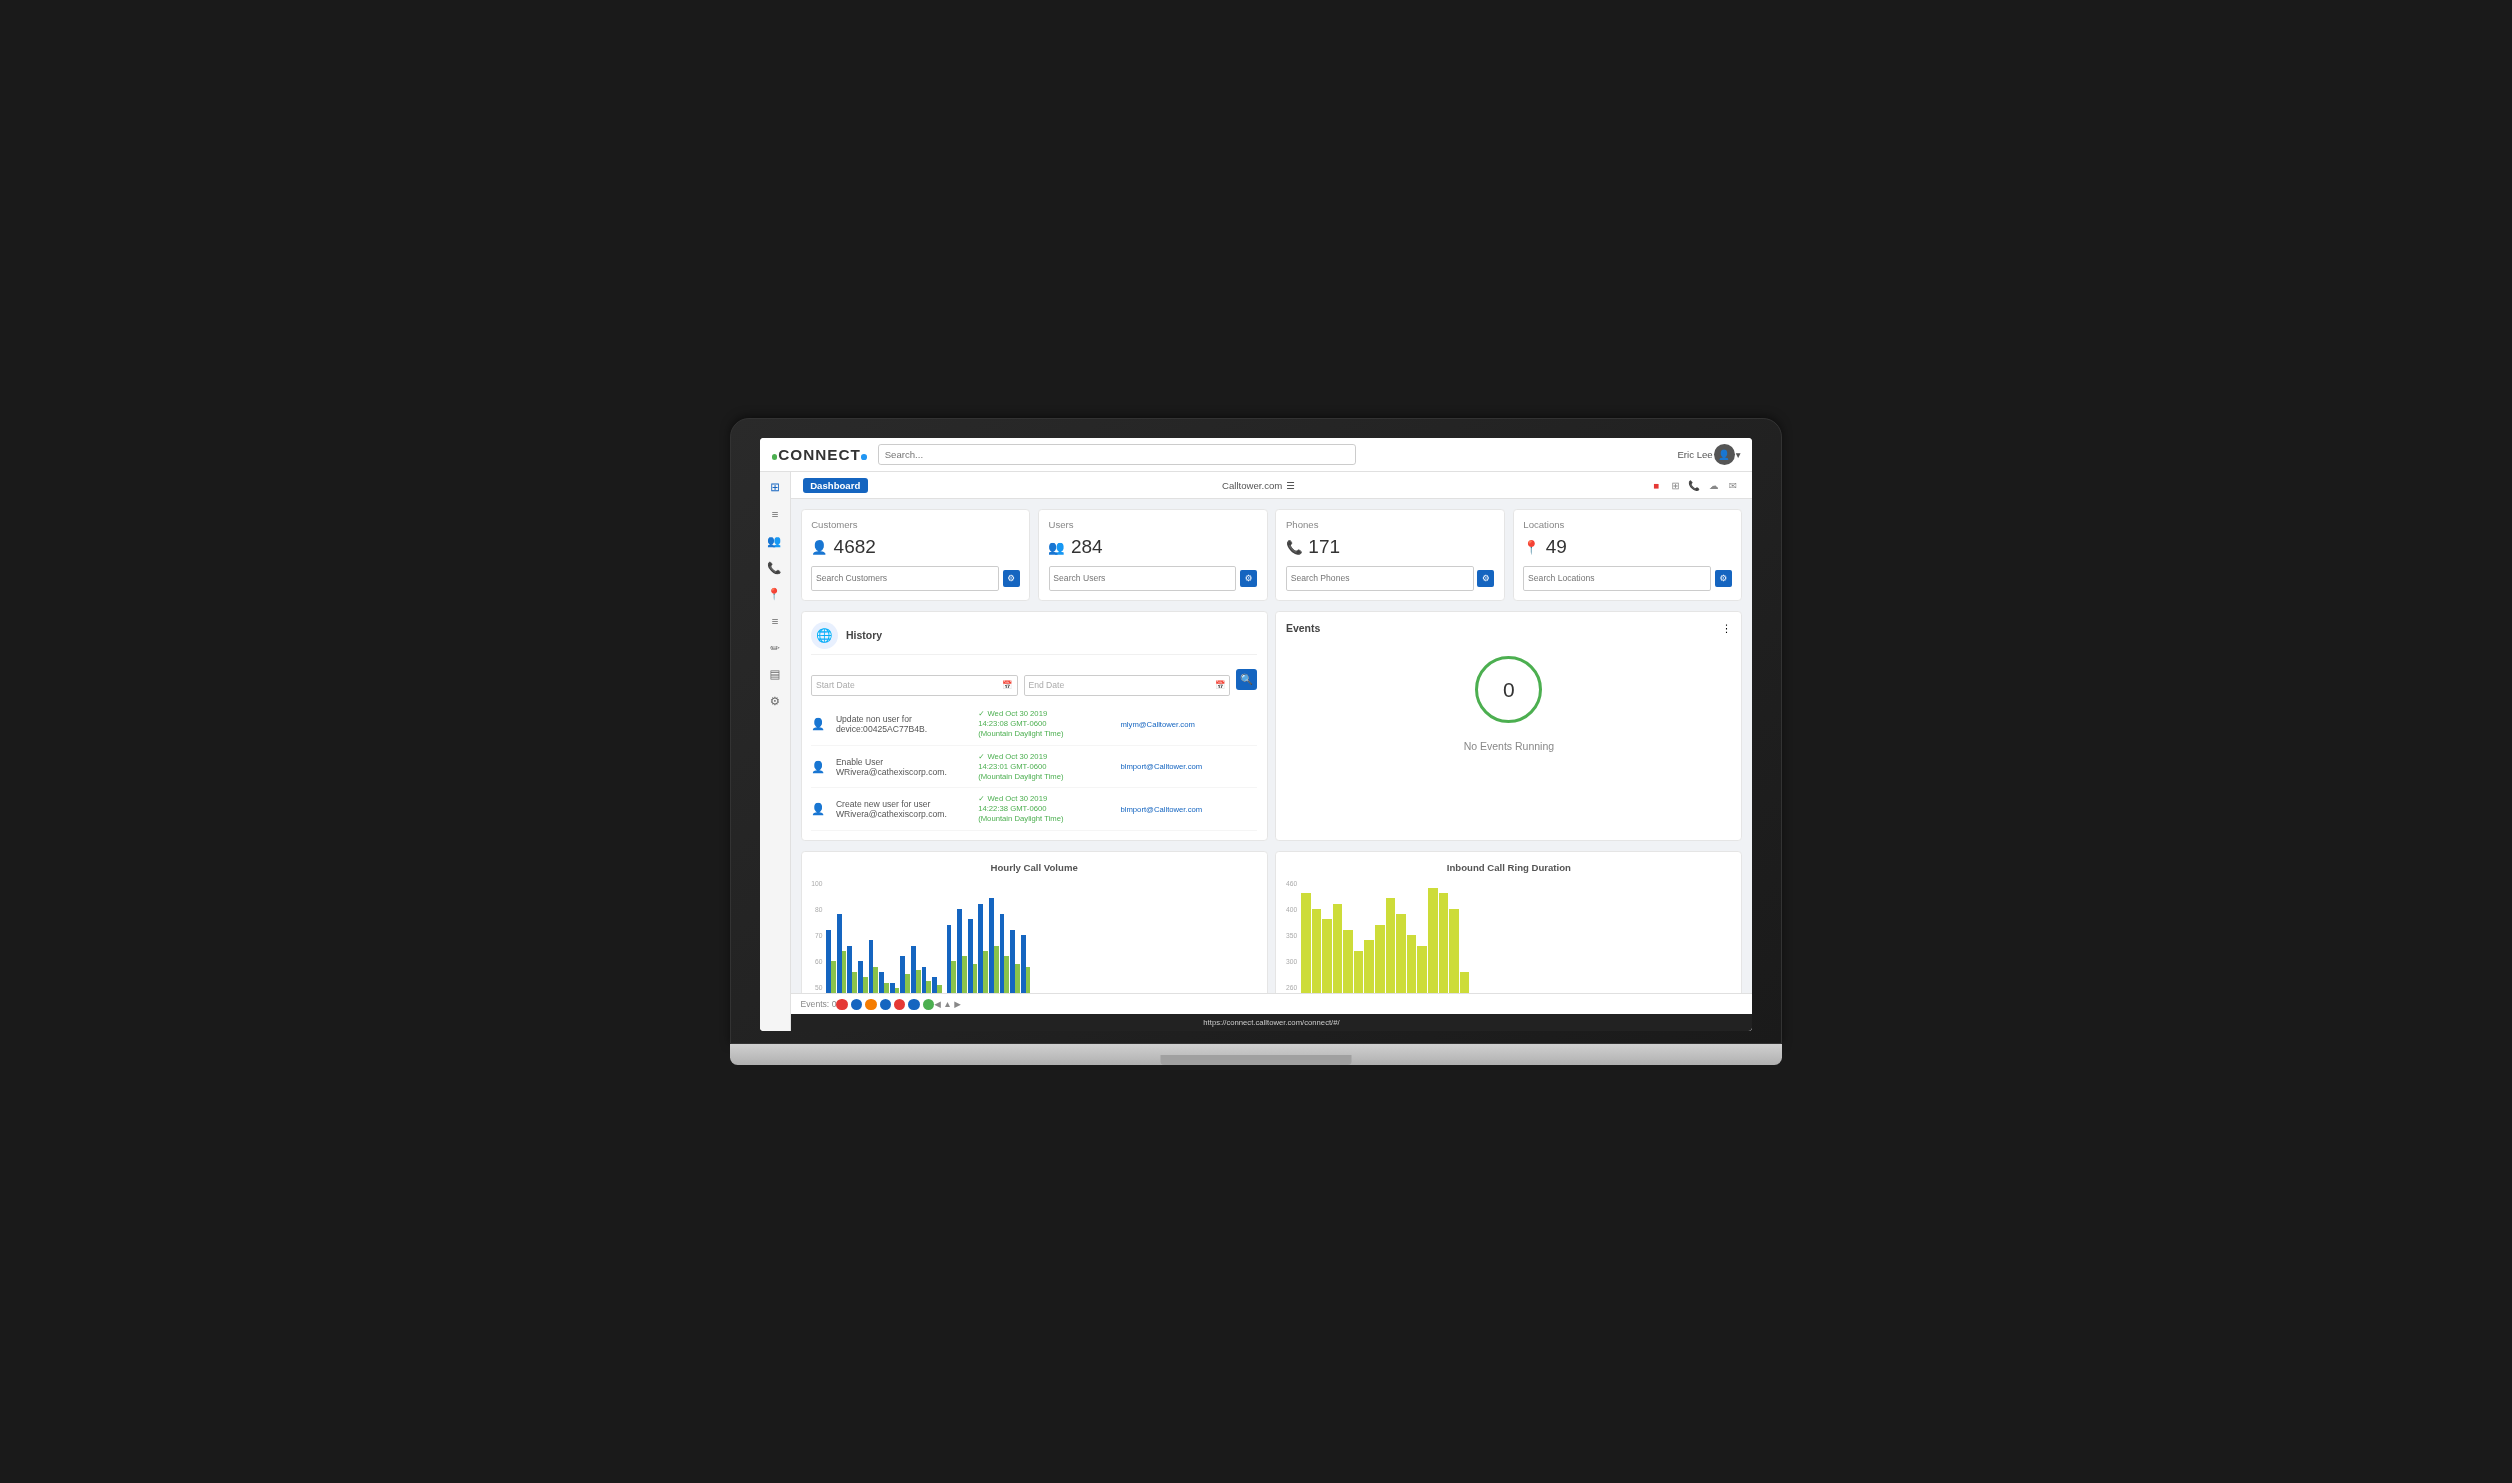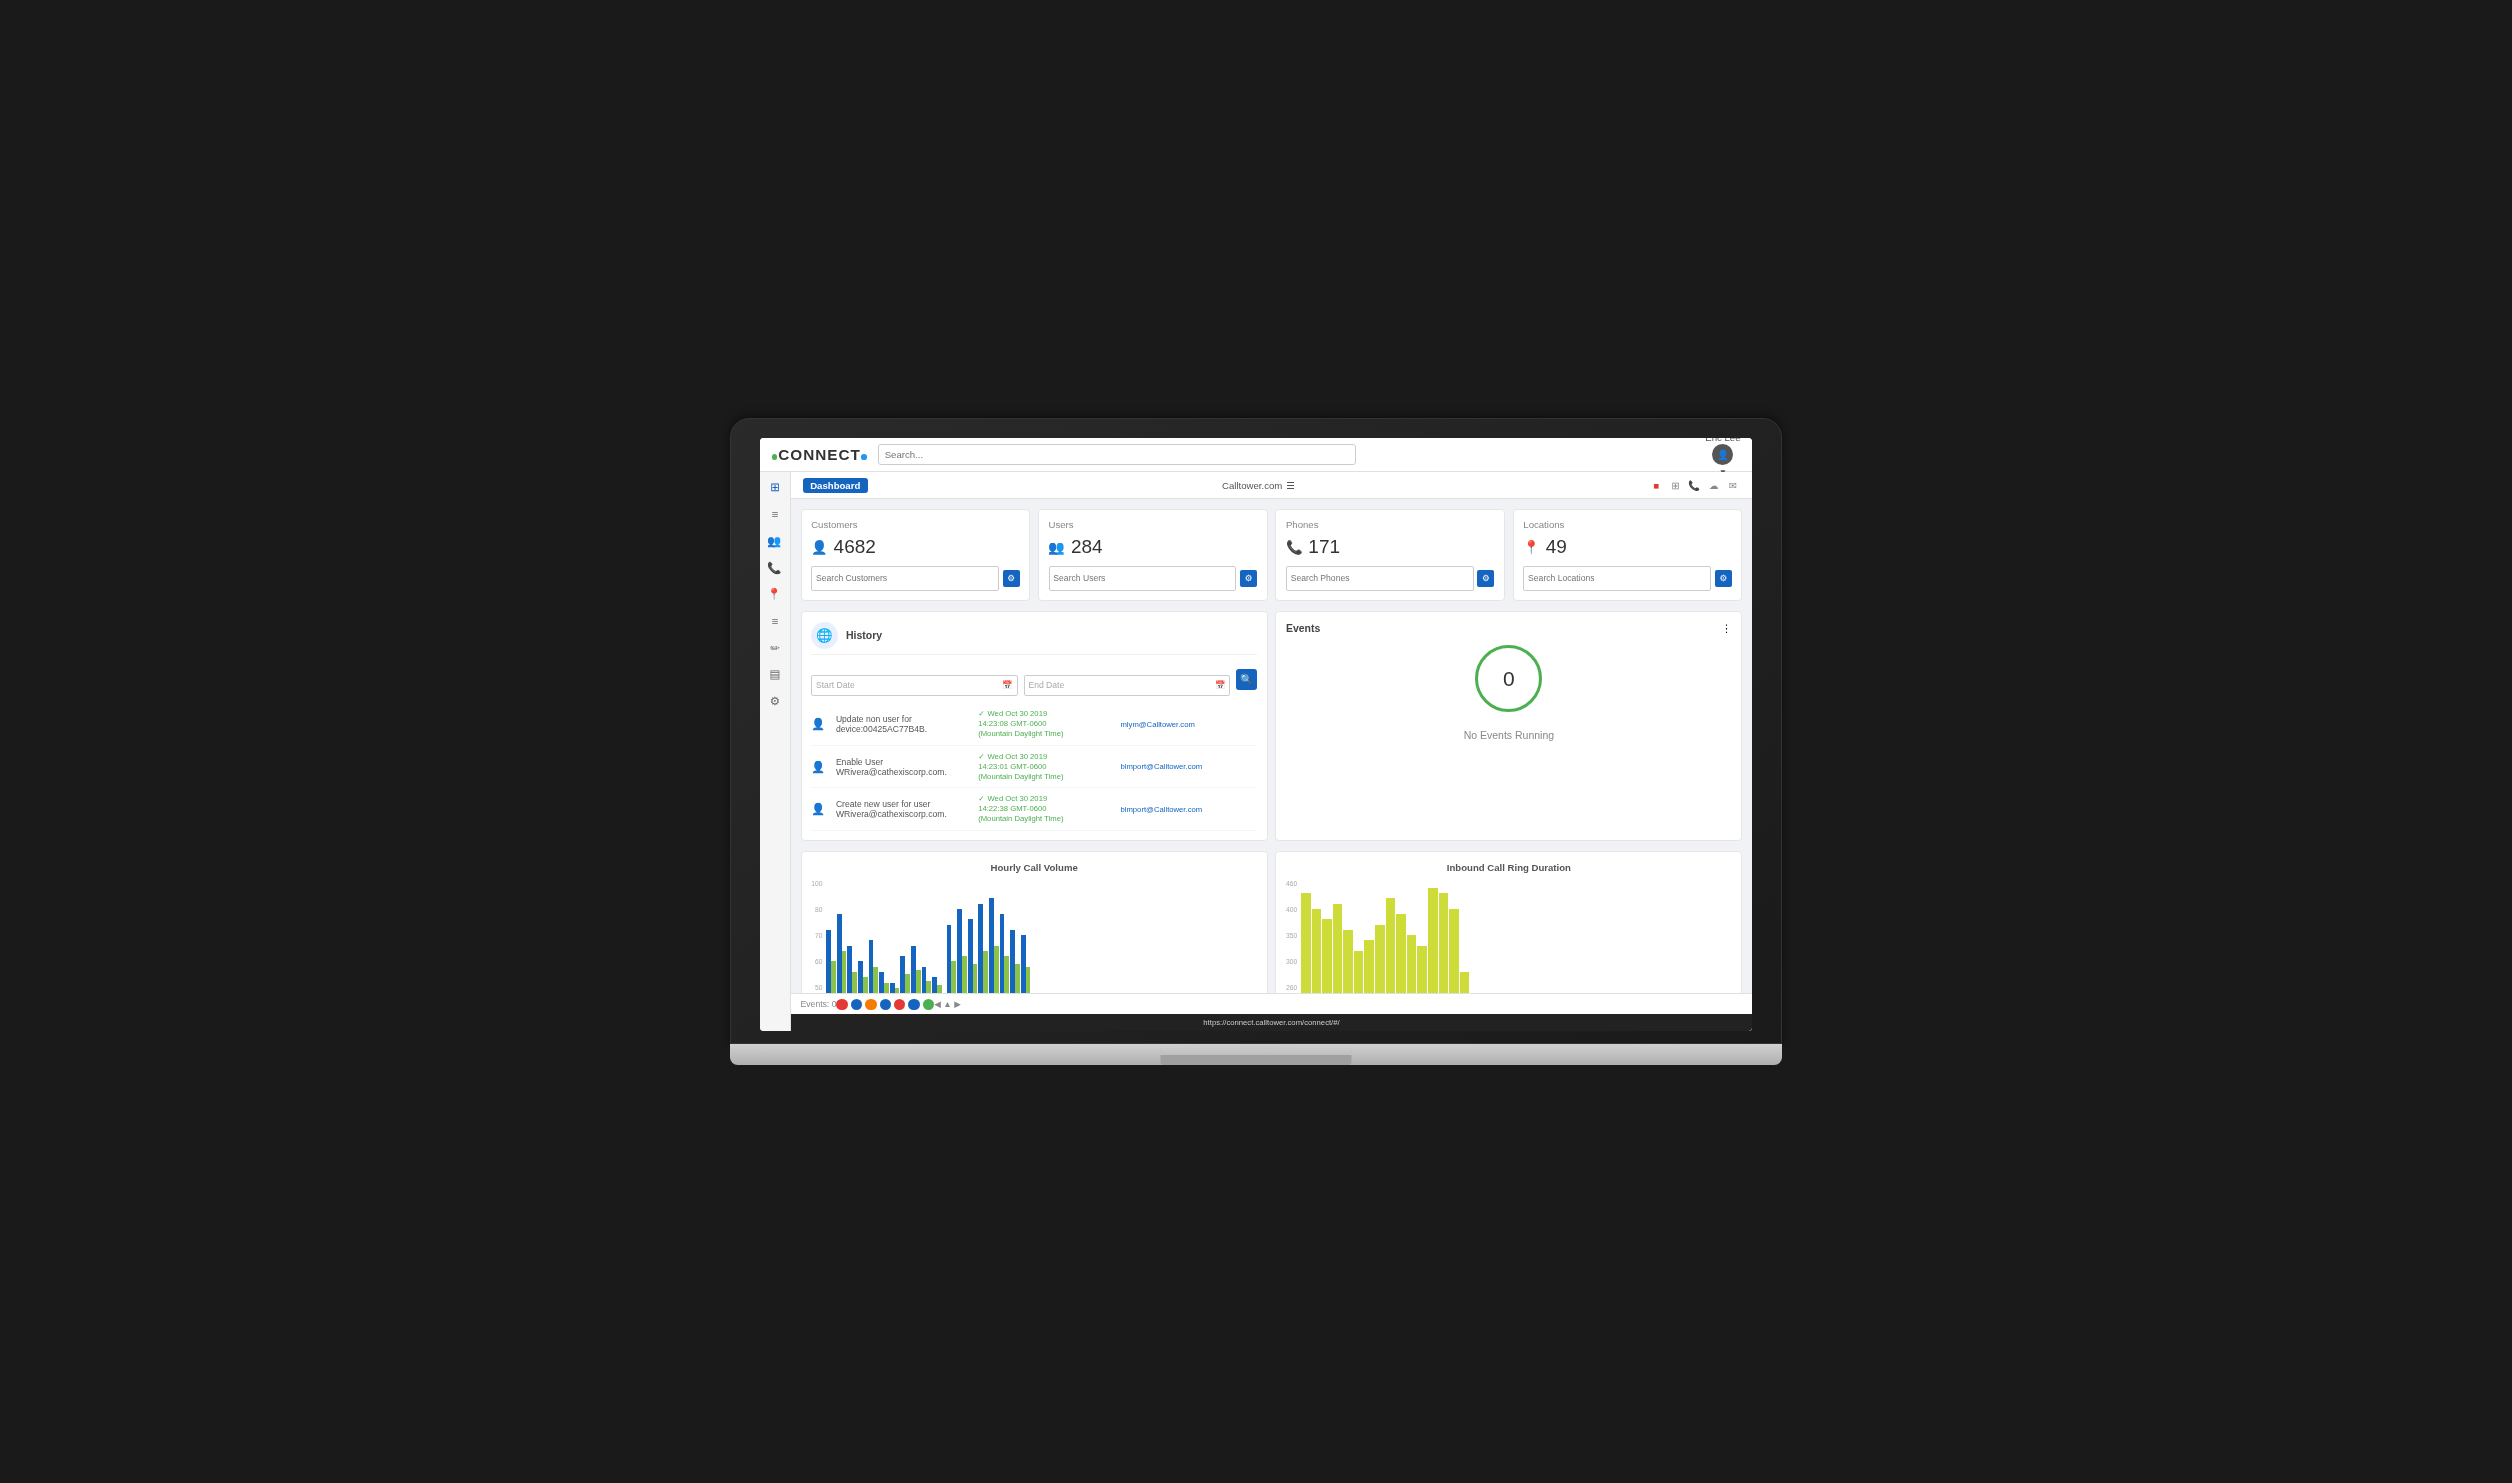--- a/index.html
+++ b/index.html
@@ -109,21 +109,20 @@
       outline: none;
     }
 
     .top-right {
       margin-left: auto;
       display: flex;
       align-items: center;
       gap: 1px;
       font-size: 9.6px;
       color: #555;
-      flex-direction: column;
     }
 
     .user-avatar {
       width: 21px;
       height: 21px;
       background: #555;
       border-radius: 50%;
       display: flex;
       align-items: center;
       justify-content: center;
@@ -422,21 +421,21 @@
       display: flex;
       flex-direction: column;
       align-items: center;
     }
 
     .events-header {
       width: 100%;
       display: flex;
       justify-content: space-between;
       align-items: center;
-      margin-bottom: 2px;
+      margin-bottom: 13px;
       text-align: center;
     }
 
     .events-title {
       font-size: 10.5px;
       font-weight: 600;
       color: #444;
     }
 
     .events-circle {

